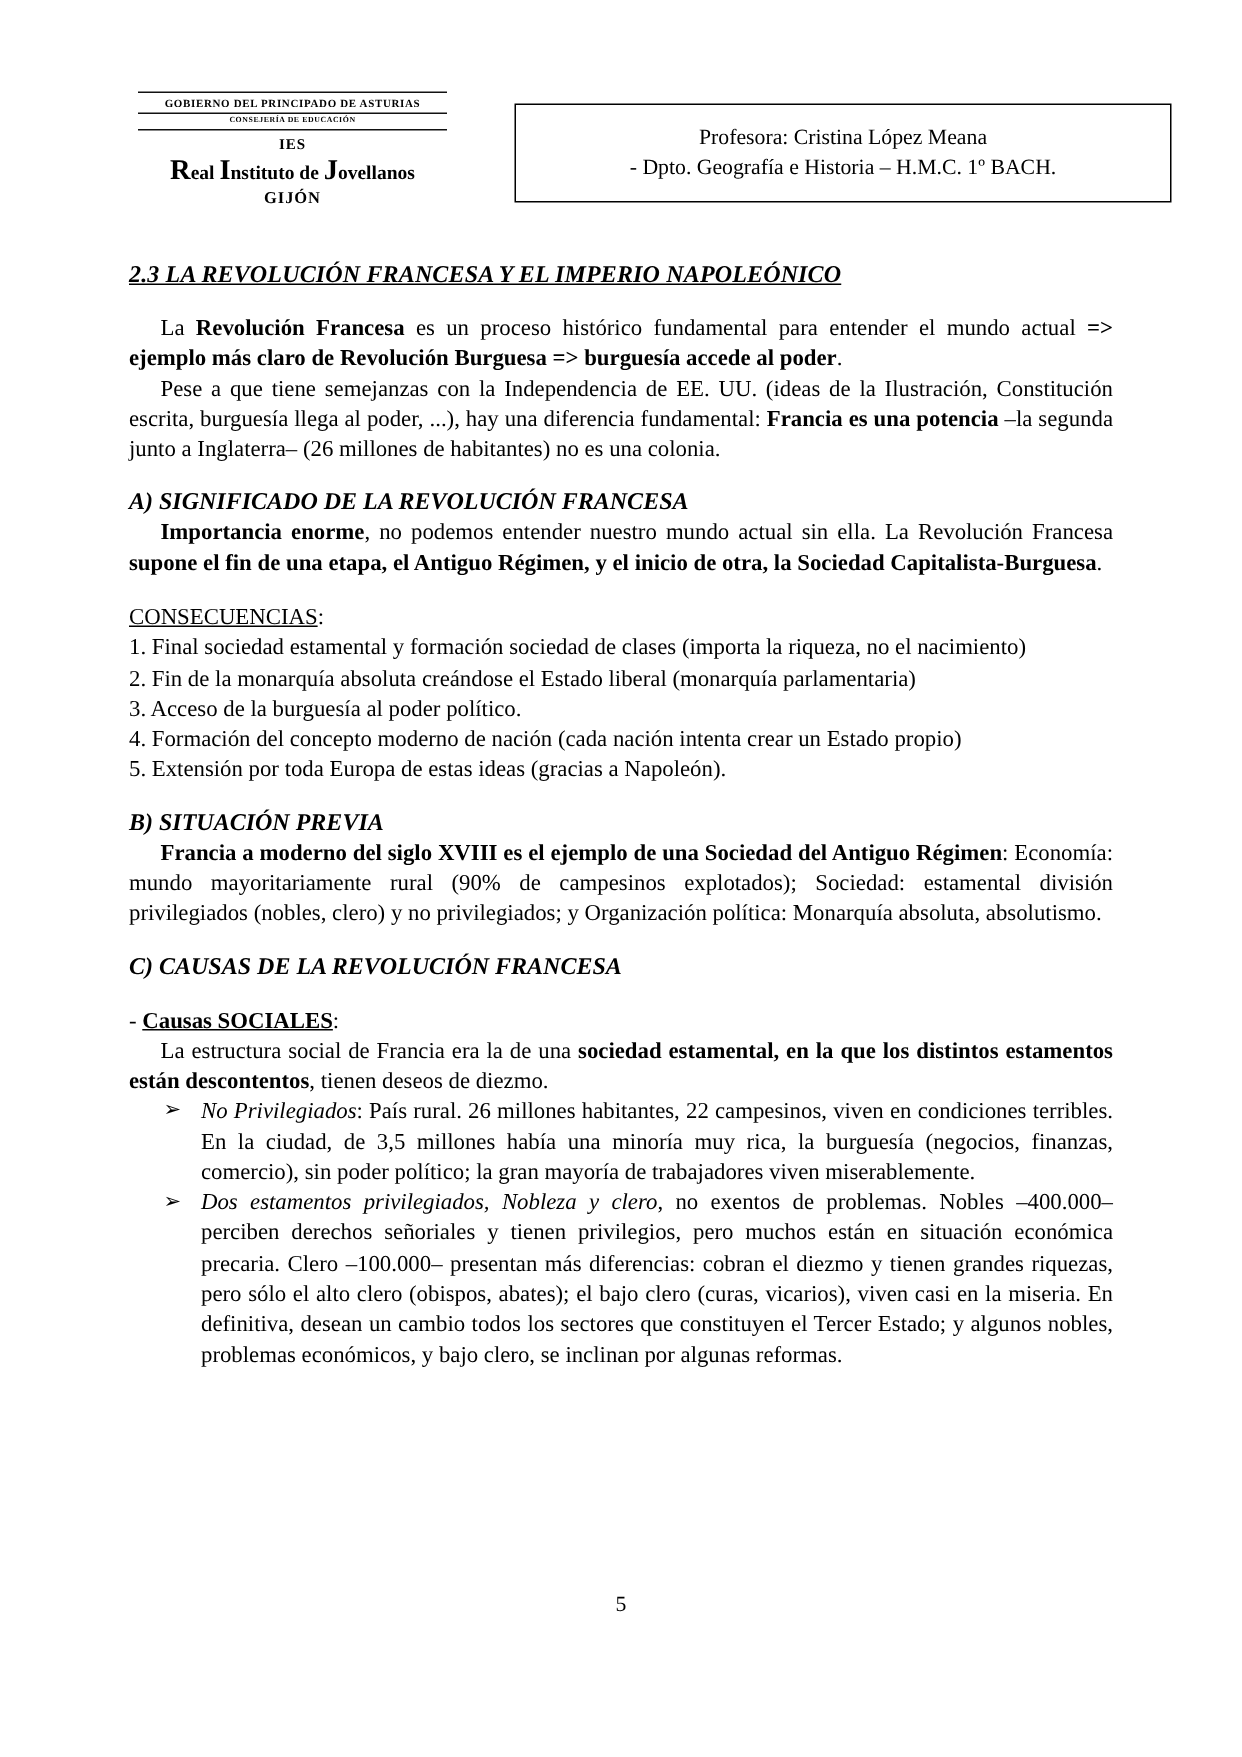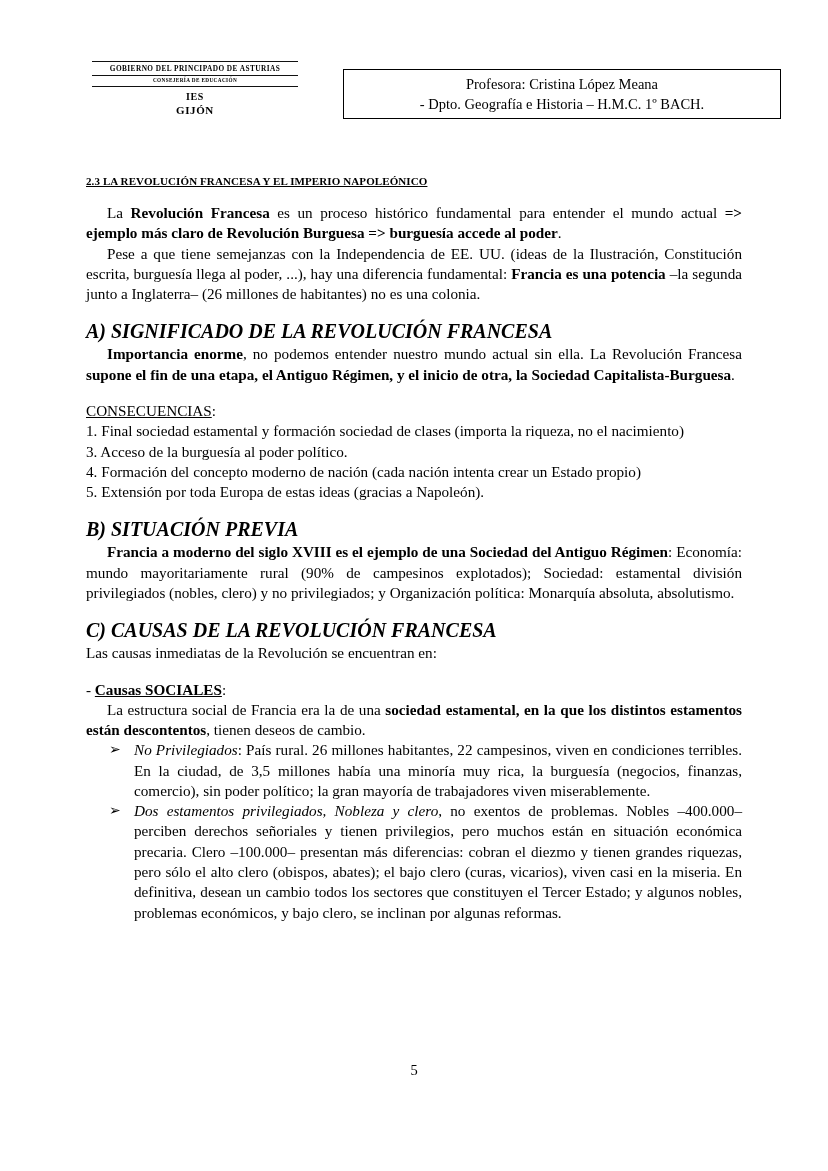--- a/index.html
+++ b/index.html
@@ -84,46 +84,47 @@
     font-weight: bold;
     letter-spacing: 0.6px;
     padding-top: 3px;
   }
 
   .teacher-box {
     position: absolute;
     left: 257px;
     top: 10px;
     width: 438px;
-    height: 50px;
+    height: 66px;
     border: 1.3px solid #000;
     box-sizing: border-box;
     display: flex;
     flex-direction: column;
     align-items: center;
     justify-content: center;
     line-height: 1.38;
     text-align: center;
   }
   .teacher-box div {
     font-size: 14.5px;
     white-space: nowrap;
   }
 
   
   h1.doc-title {
-    font-size: 11px;
+    font-size: 16px;
     font-weight: bold;
     text-decoration: underline;
     margin: 8px 0 16px 0;
     letter-spacing: 0.1px;
+    font-style: italic;
   }
 
   h2.sec-title {
-    font-size: 20px;
+    font-size: 16px;
     font-weight: bold;
     font-style: italic;
     margin: 0 0 1px 0;
   }
 
   p, li, .line {
     font-size: 15.2px;
     line-height: 1.335;
     margin: 0;
     text-align: justify;
@@ -176,20 +177,21 @@
 
   <div class="header-band">
 
     <div class="logo-block">
       <div class="logo-rule"></div>
       <div class="logo-gov">Gobierno del Principado de Asturias</div>
       <div class="logo-rule"></div>
       <div class="logo-cons">Consejería de Educación</div>
       <div class="logo-rule"></div>
       <div class="logo-ies">IES</div>
+      <div class="logo-name"><span class="cap">R</span><span class="low">eal </span><span class="cap">I</span><span class="low">nstituto </span><span class="low">de </span><span class="cap">J</span><span class="low">ovellanos</span></div>
       <div class="logo-gijon">GIJÓN</div>
     </div>
 
     <div class="teacher-box">
       <div>Profesora: Cristina López Meana</div>
       <div>- Dpto. Geografía e Historia – H.M.C. 1º BACH.</div>
     </div>
 
   </div>
 
@@ -204,42 +206,42 @@
   <h2 class="sec-title">A) SIGNIFICADO DE LA REVOLUCIÓN FRANCESA</h2>
 
   <p class="indent"><b>Importancia enorme</b><span>, no podemos entender nuestro mundo actual sin ella. La Revolución Francesa </span><b>supone el fin de una etapa, el Antiguo Régimen, y el inicio de otra, la Sociedad Capitalista-Burguesa</b><span>.</span></p>
 
   <div class="block-gap"></div>
 
   <p class="noindent"><span class="u">CONSECUENCIAS</span><span>:</span></p>
 
   <div class="numlist">
     <p class="noindent">1. Final sociedad estamental y formación sociedad de clases (importa la riqueza, no el nacimiento)</p>
+    <p class="noindent">2. Fin de la monarquía absoluta creándose el Estado liberal (monarquía parlamentaria)</p>
     <p class="noindent">3. Acceso de la burguesía al poder político.</p>
     <p class="noindent">4. Formación del concepto moderno de nación (cada nación intenta crear un Estado propio)</p>
     <p class="noindent">5. Extensión por toda Europa de estas ideas (gracias a Napoleón).</p>
   </div>
 
   <div class="block-gap"></div>
 
   <h2 class="sec-title">B) SITUACIÓN PREVIA</h2>
 
   <p class="indent"><b>Francia a moderno del siglo XVIII es el ejemplo de una Sociedad del Antiguo Régimen</b><span>: Economía: mundo mayoritariamente rural (90% de campesinos explotados); Sociedad: estamental división privilegiados (nobles, clero) y no privilegiados; y Organización política: Monarquía absoluta, absolutismo.</span></p>
 
   <div class="block-gap"></div>
 
   <h2 class="sec-title">C) CAUSAS DE LA REVOLUCIÓN FRANCESA</h2>
 
-  <p class="noindent">Las causas inmediatas de la Revolución se encuentran en:</p>
 
   <div class="block-gap"></div>
 
   <p class="noindent"><span>- </span><b class="u">Causas SOCIALES</b><span>:</span></p>
 
-  <p class="indent"><span>La estructura social de Francia era la de una </span><b>sociedad estamental, en la que los distintos estamentos están descontentos</b><span>, tienen deseos de cambio.</span></p>
+  <p class="indent"><span>La estructura social de Francia era la de una </span><b>sociedad estamental, en la que los distintos estamentos están descontentos</b><span>, tienen deseos de diezmo.</span></p>
 
   <ul class="arrows">
     <li><span class="marker">➢</span><i>No Privilegiados</i><span>: País rural. 26 millones habitantes, 22 campesinos, viven en condiciones terribles. En la ciudad, de 3,5 millones había una minoría muy rica, la burguesía (negocios, finanzas, comercio), sin poder político; la gran mayoría de trabajadores viven miserablemente.</span></li>
     <li><span class="marker">➢</span><i>Dos estamentos privilegiados, Nobleza y clero</i><span>, no exentos de problemas. Nobles –400.000– perciben derechos señoriales y tienen privilegios, pero muchos están en situación económica precaria. Clero –100.000– presentan más diferencias: cobran el diezmo y tienen grandes riquezas, pero sólo el alto clero (obispos, abates); el bajo clero (curas, vicarios), viven casi en la miseria. En definitiva, desean un cambio todos los sectores que constituyen el Tercer Estado; y algunos nobles, problemas económicos, y bajo clero, se inclinan por algunas reformas.</span></li>
   </ul>
 
 </div>
 
 <div class="page-number">5</div>
 

